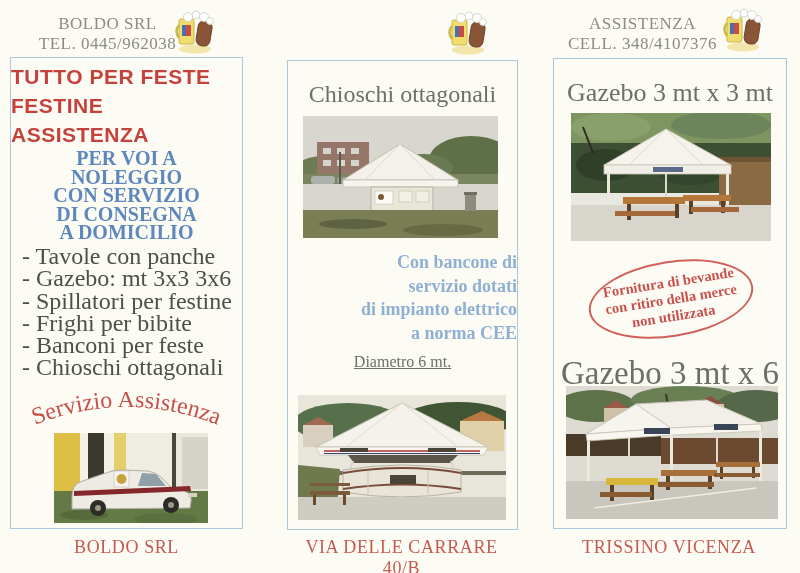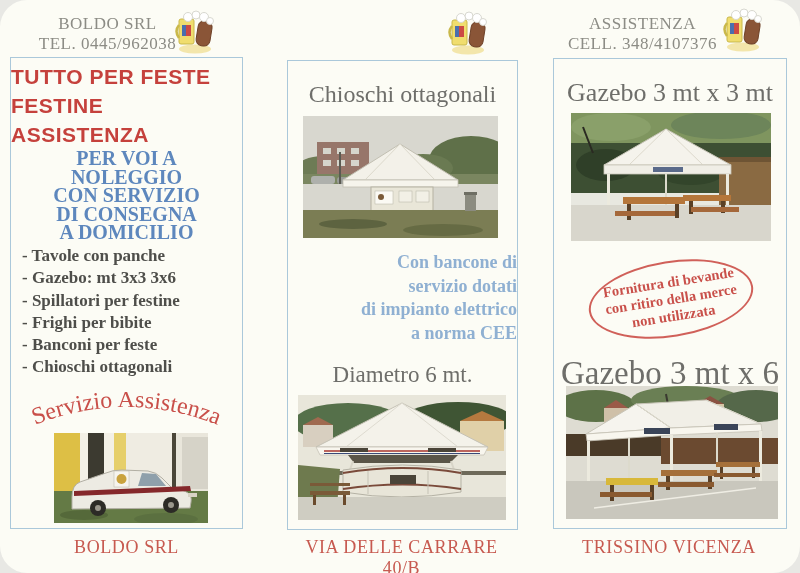--- a/index.html
+++ b/index.html
@@ -2,28 +2,28 @@
 <html style="--bg: #fcfcf5; --header_gray: #8c8c85; --red_bold: #c5413c; --blue_subhead: #5d87bd; --text_dark: #4e4e4a; --gray_title: #6e6e6a; --light_blue_text: #8fb0d2; --red_serif: #c75a50; --border_blue: #aac8da;"><head>
 <meta charset="utf-8">
 <style>
   :root{
     --bg:#fcfcf5; --header_gray:#8c8c85; --red_bold:#c5413c; --blue_subhead:#5d87bd;
     --text_dark:#4e4e4a; --gray_title:#6e6e6a; --light_blue_text:#8fb0d2;
     --red_serif:#c75a50; --border_blue:#aac8da;
   }
   html,body{margin:0;padding:0;}
   body{background:#e8e8e4;font-family:"Liberation Serif",serif;}
-  .sheet{position:relative;width:800px;height:573px;background:var(--bg);overflow:hidden;margin:0 auto;border-radius:27px;}
+  .sheet{position:relative;width:800px;height:573px;background:var(--bg);overflow:hidden;margin:0 auto;}
   .abs{position:absolute;}
   .hdr{color:var(--header_gray);font-size:17px;line-height:20px;text-align:center;letter-spacing:.5px;}
   .panel{position:absolute;border:1px solid var(--border_blue);background:transparent;}
   .headline{color:var(--red_bold);font-family:"Liberation Sans",sans-serif;font-weight:700;
             font-size:21px;line-height:29px;letter-spacing:.5px;}
   .subhead{color:var(--blue_subhead);font-weight:700;font-size:20px;line-height:18.6px;text-align:center;}
-  .listing{color:var(--text_dark);font-size:17px;line-height:22.3px;text-align:left;font-weight:bold;}
+  .listing{color:var(--text_dark);font-size:24px;line-height:22.3px;text-align:left;}
   .gtitle{color:var(--gray_title);text-align:center;}
   .bluebody{color:var(--light_blue_text);font-size:18px;line-height:23.5px;text-align:right;font-weight:bold;}
   .footerlbl{color:var(--red_serif);font-size:18px;text-align:center;letter-spacing:.6px;}
   .oval{border:2.5px solid #d06059;border-radius:50%;transform:rotate(-9deg);
         display:flex;flex-direction:column;justify-content:center;}
   .ovaltxt{color:#c9504a;font-weight:700;font-size:14.5px;line-height:17px;text-align:center;}
   svg{display:block;}
 </style>
 </head>
 <body>
@@ -182,21 +182,21 @@
       <rect x="161" y="76" width="13" height="3" fill="#6e6e64"></rect>
     </svg>
 
     <div class="abs bluebody" style="left:0;top:190px;width:229px;">
       <div>Con bancone di</div>
       <div>servizio dotati</div>
       <div>di impianto elettrico</div>
       <div>a norma CEE</div>
     </div>
 
-    <div class="abs gtitle" style="left:0;top:301px;width:229px;font-size:23px;">Diametro 6 mt.</div>
+    <div class="abs gtitle" style="left:0;top:292px;width:229px;font-size:16px;text-decoration:underline;">Diametro 6 mt.</div>
 
     <svg class="abs" style="left:10px;top:334px;" width="208" height="125" viewBox="0 0 208 125">
       <rect width="208" height="125" fill="#e8e6da"></rect>
       <ellipse cx="50" cy="28" rx="55" ry="20" fill="#55704a"></ellipse>
       <ellipse cx="160" cy="25" rx="55" ry="18" fill="#3f5534"></ellipse>
       <rect x="5" y="30" width="30" height="22" fill="#d8cfc0"></rect>
       <polygon points="5,30 20,22 35,30" fill="#a06a50"></polygon>
       <rect x="162" y="26" width="44" height="30" fill="#e0d0a8"></rect>
       <polygon points="162,26 184,16 206,26" fill="#b5793f"></polygon>
       <rect x="0" y="76" width="208" height="4" fill="#6e6a5a"></rect>

